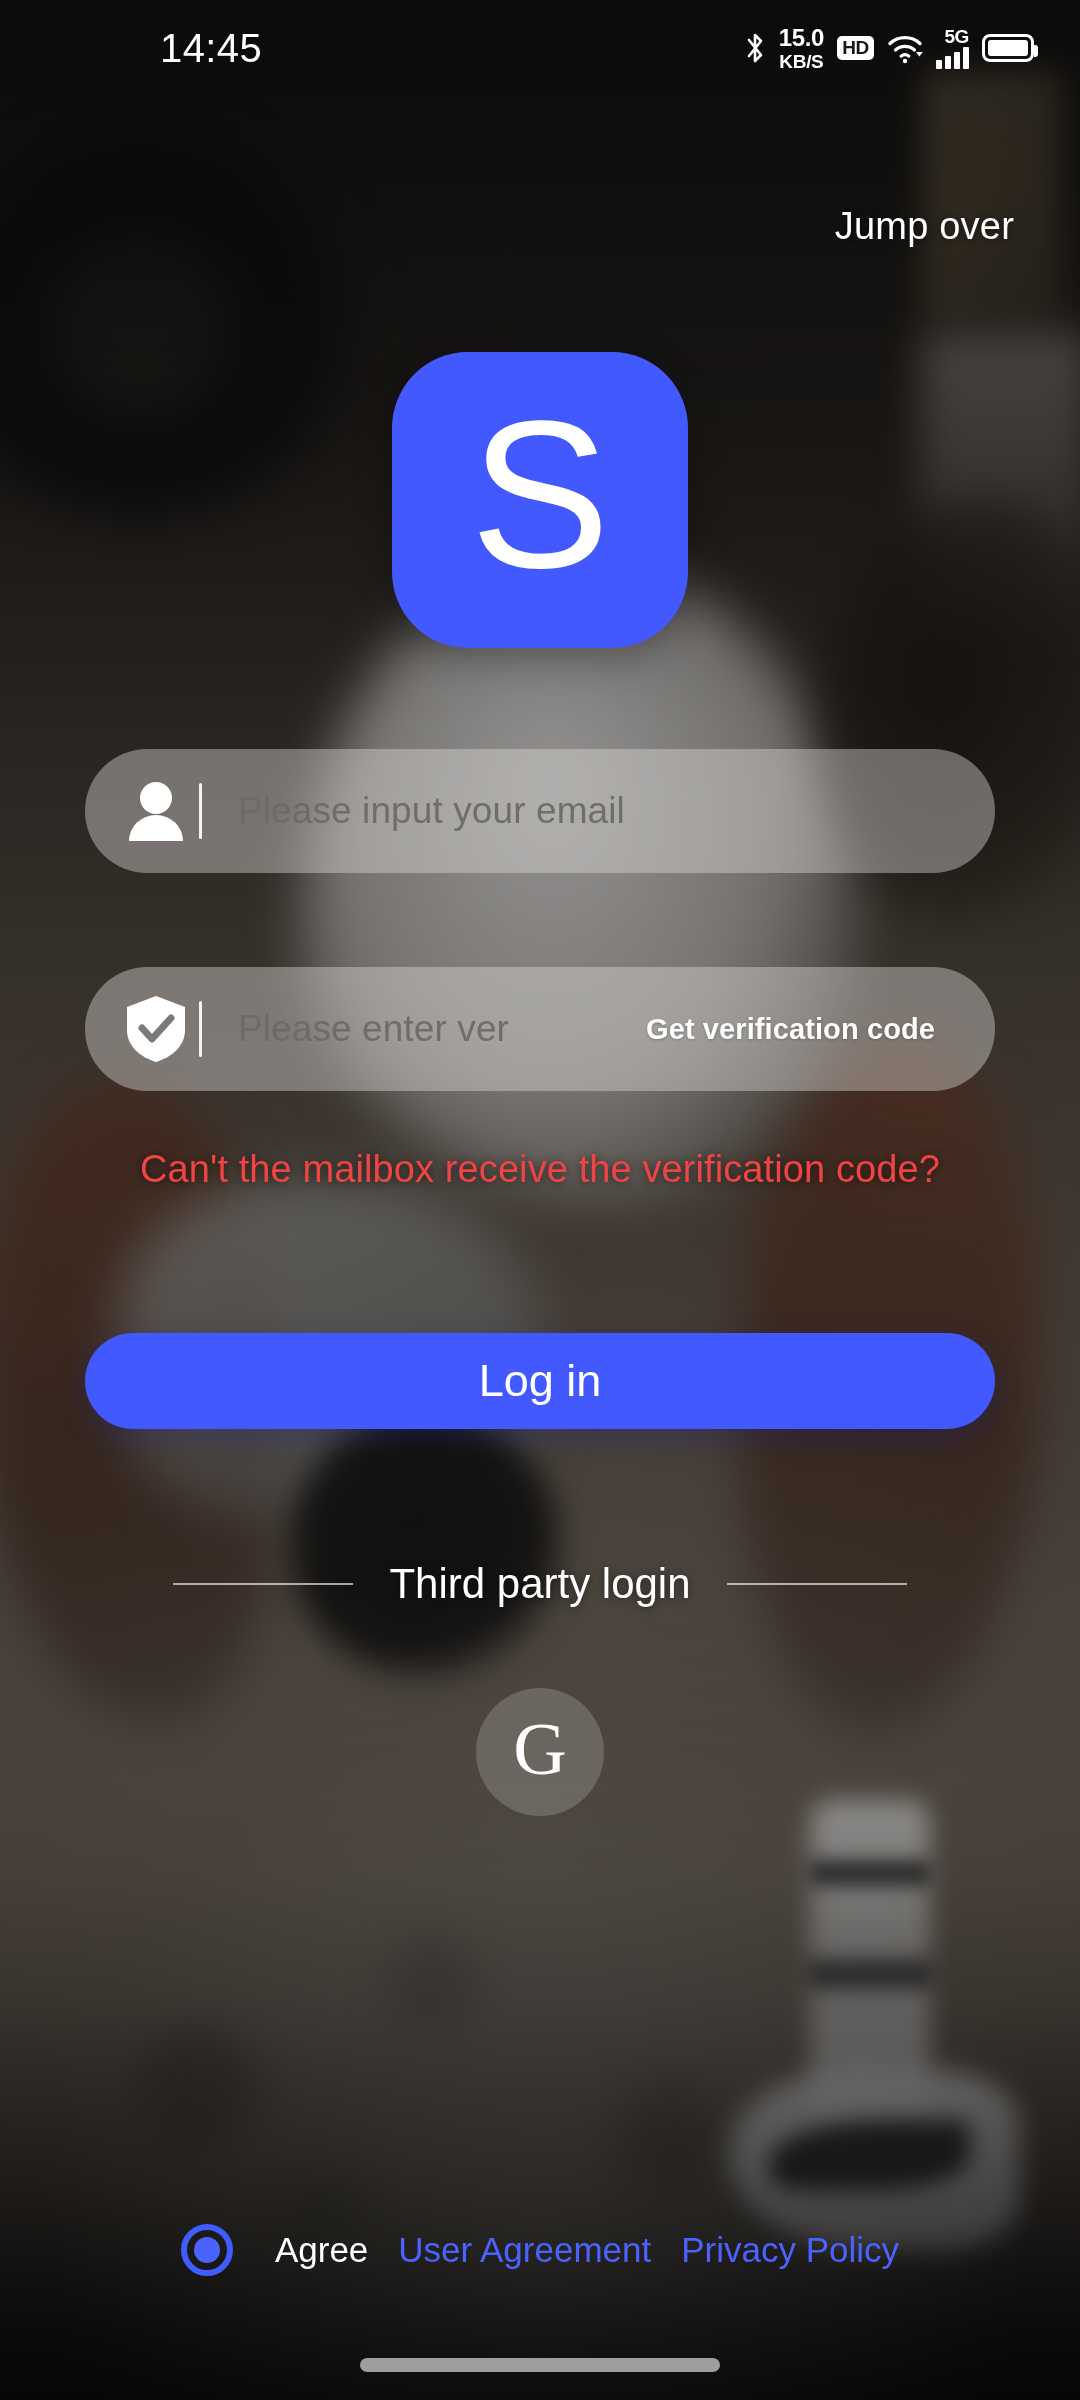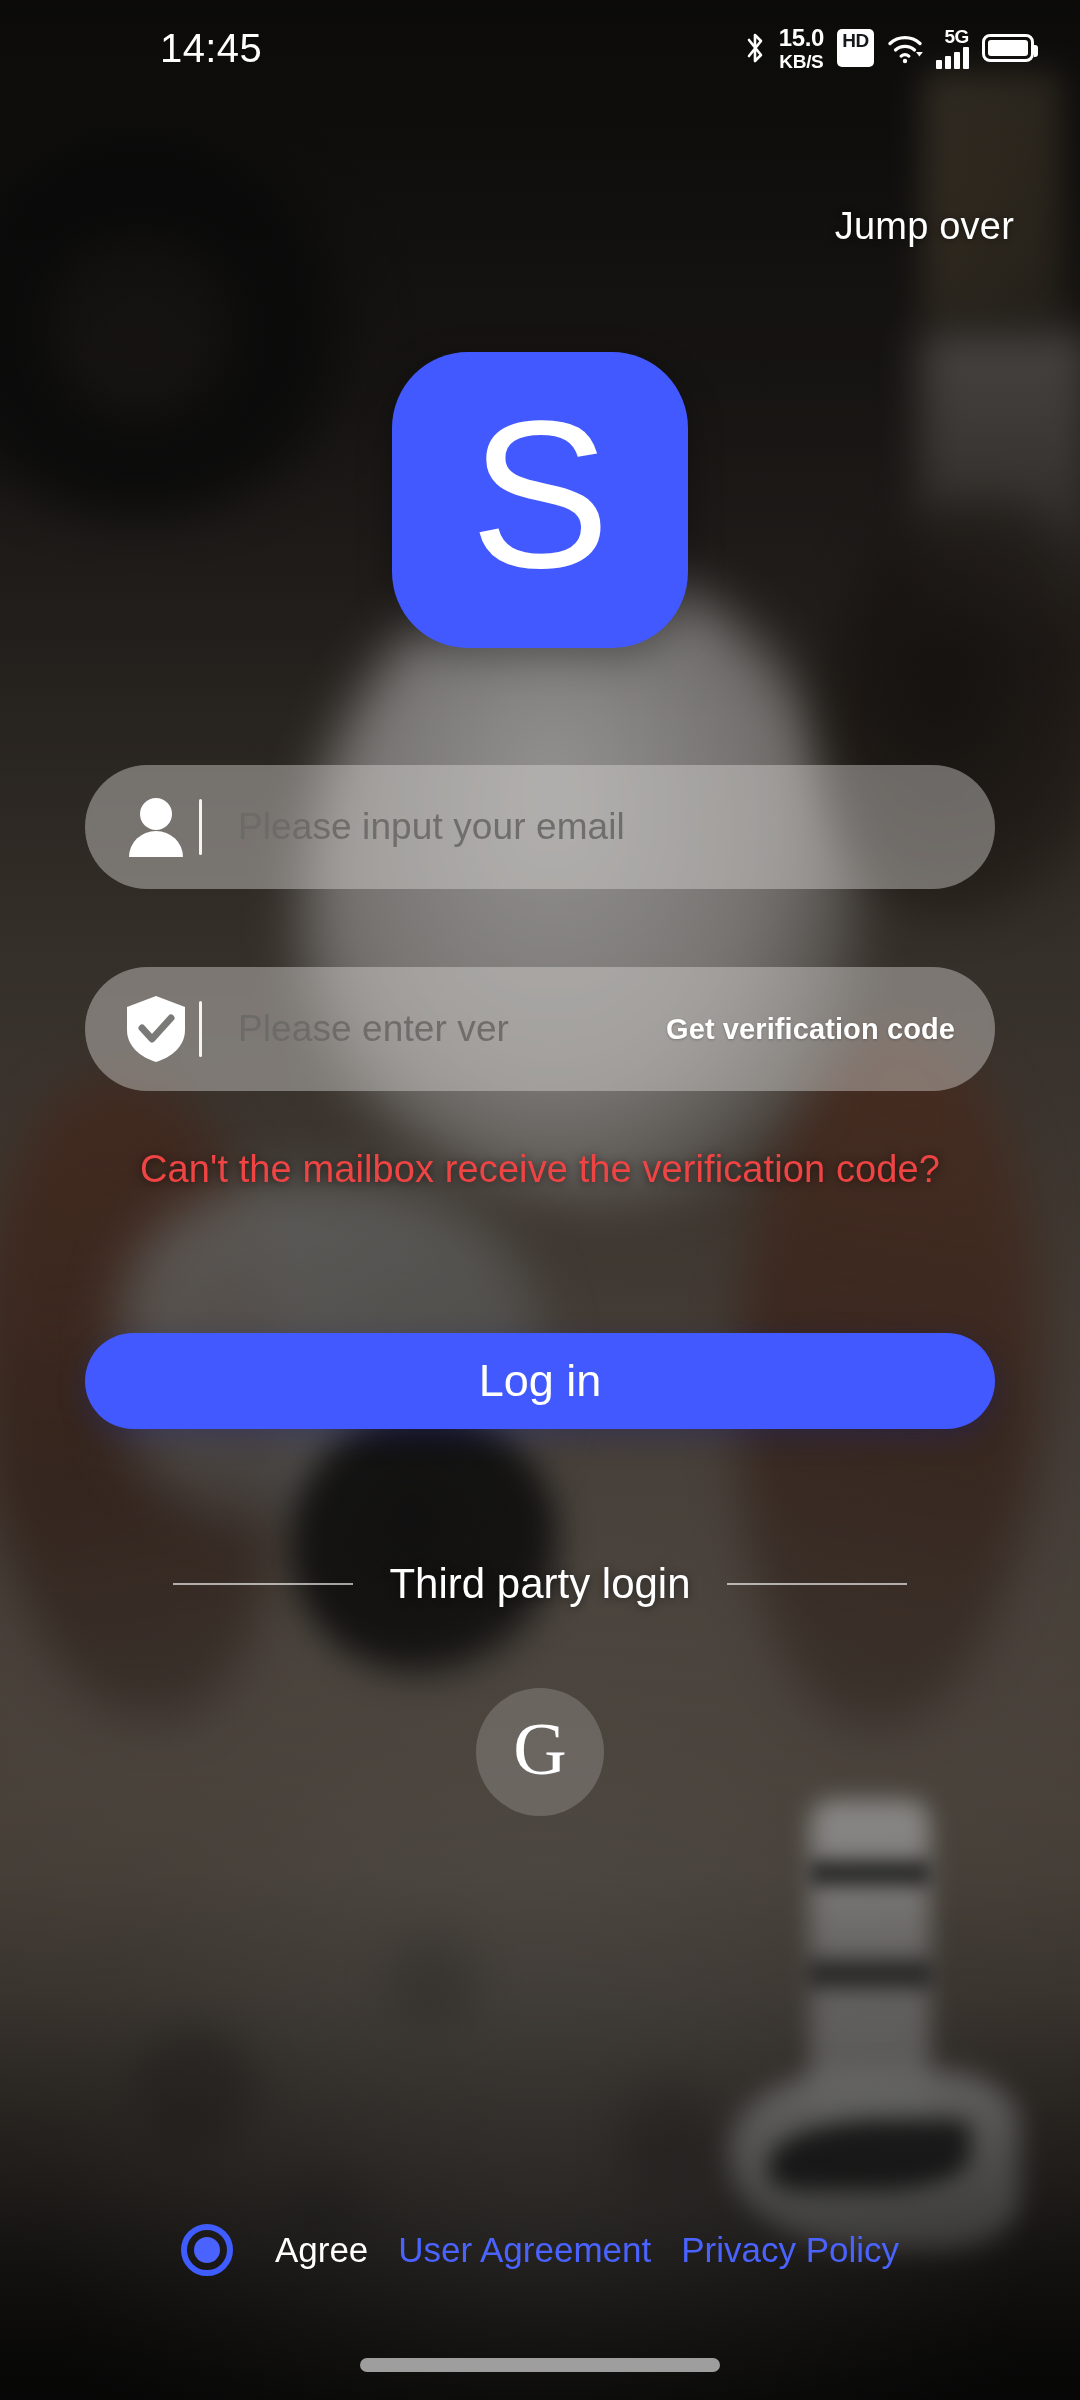--- a/index.html
+++ b/index.html
@@ -161,21 +161,21 @@
   .status-icons { display:flex; align-items:center; gap:13px; }
   .ic-bt { width:22px; height:34px; }
   .netspeed {
     display:flex; flex-direction:column; align-items:center;
     line-height:1; font-weight:700;
   }
   .netspeed .n1 { font-size:24px; letter-spacing:-.3px; }
   .netspeed .n2 { font-size:19px; letter-spacing:-.3px; margin-top:2px; }
   .hd-badge {
     background:#fff; color:#17181a; font-size:19px; font-weight:700;
-    border-radius:5px; padding:2px 5px 17px; line-height:1; letter-spacing:-.3px;
+    border-radius:5px; padding:2px 5px 3px; line-height:1; letter-spacing:-.3px;
   }
   .ic-wifi { width:36px; height:32px; }
   .sig-wrap { display:flex; flex-direction:column; align-items:flex-end; line-height:1; }
   .sig-5g { font-size:19px; font-weight:700; letter-spacing:-.4px; margin-bottom:1px; }
   .sig-bars { display:flex; align-items:flex-end; gap:3px; height:22px; }
   .sig-bars i { width:6px; background:#fff; border-radius:1px; display:block; }
   .sig-bars i:nth-child(1){ height:9px; }
   .sig-bars i:nth-child(2){ height:13px; }
   .sig-bars i:nth-child(3){ height:17px; }
   .sig-bars i:nth-child(4){ height:22px; }
@@ -212,38 +212,38 @@
   
   .form { position:absolute; left:0; right:0; top:0; z-index:6; }
 
   .field {
     position:absolute; left:85px; width:910px; height:124px;
     background:rgba(222,220,218,.42);
     border-radius:62px;
     display:flex; align-items:center;
     backdrop-filter:blur(3px);
   }
-  .field.email { top:765px; }
+  .field.email { top:749px; }
   .field.code  { top:967px; }
 
   .field-icon {
     width:86px; display:flex; align-items:center; justify-content:center;
     margin-left:28px; flex:0 0 auto;
   }
   .field-icon svg { display:block; }
   .field-div {
     width:3px; height:56px; background:rgba(255,255,255,.92);
     border-radius:2px; flex:0 0 auto; margin-right:36px;
   }
   .field-input {
     flex:1 1 auto; font-size:37px; color:rgba(108,106,104,.95);
     font-weight:400; letter-spacing:.1px; white-space:nowrap; overflow:hidden;
   }
   .get-code {
-    flex:0 0 auto; margin-right:40px; color:#ffffff;
+    flex:0 0 auto; margin-right:60px; color:#ffffff;
     font-size:29px; font-weight:700; letter-spacing:.1px;
     text-shadow:0 1px 3px rgba(0,0,0,.25);
   }
 
   .help {
     position:absolute; top:1148px; left:0; right:0; text-align:center;
     color:#ef4444; font-size:38px; font-weight:400; letter-spacing:.1px;
     text-shadow:0 1px 8px rgba(0,0,0,.55);
   }
 

